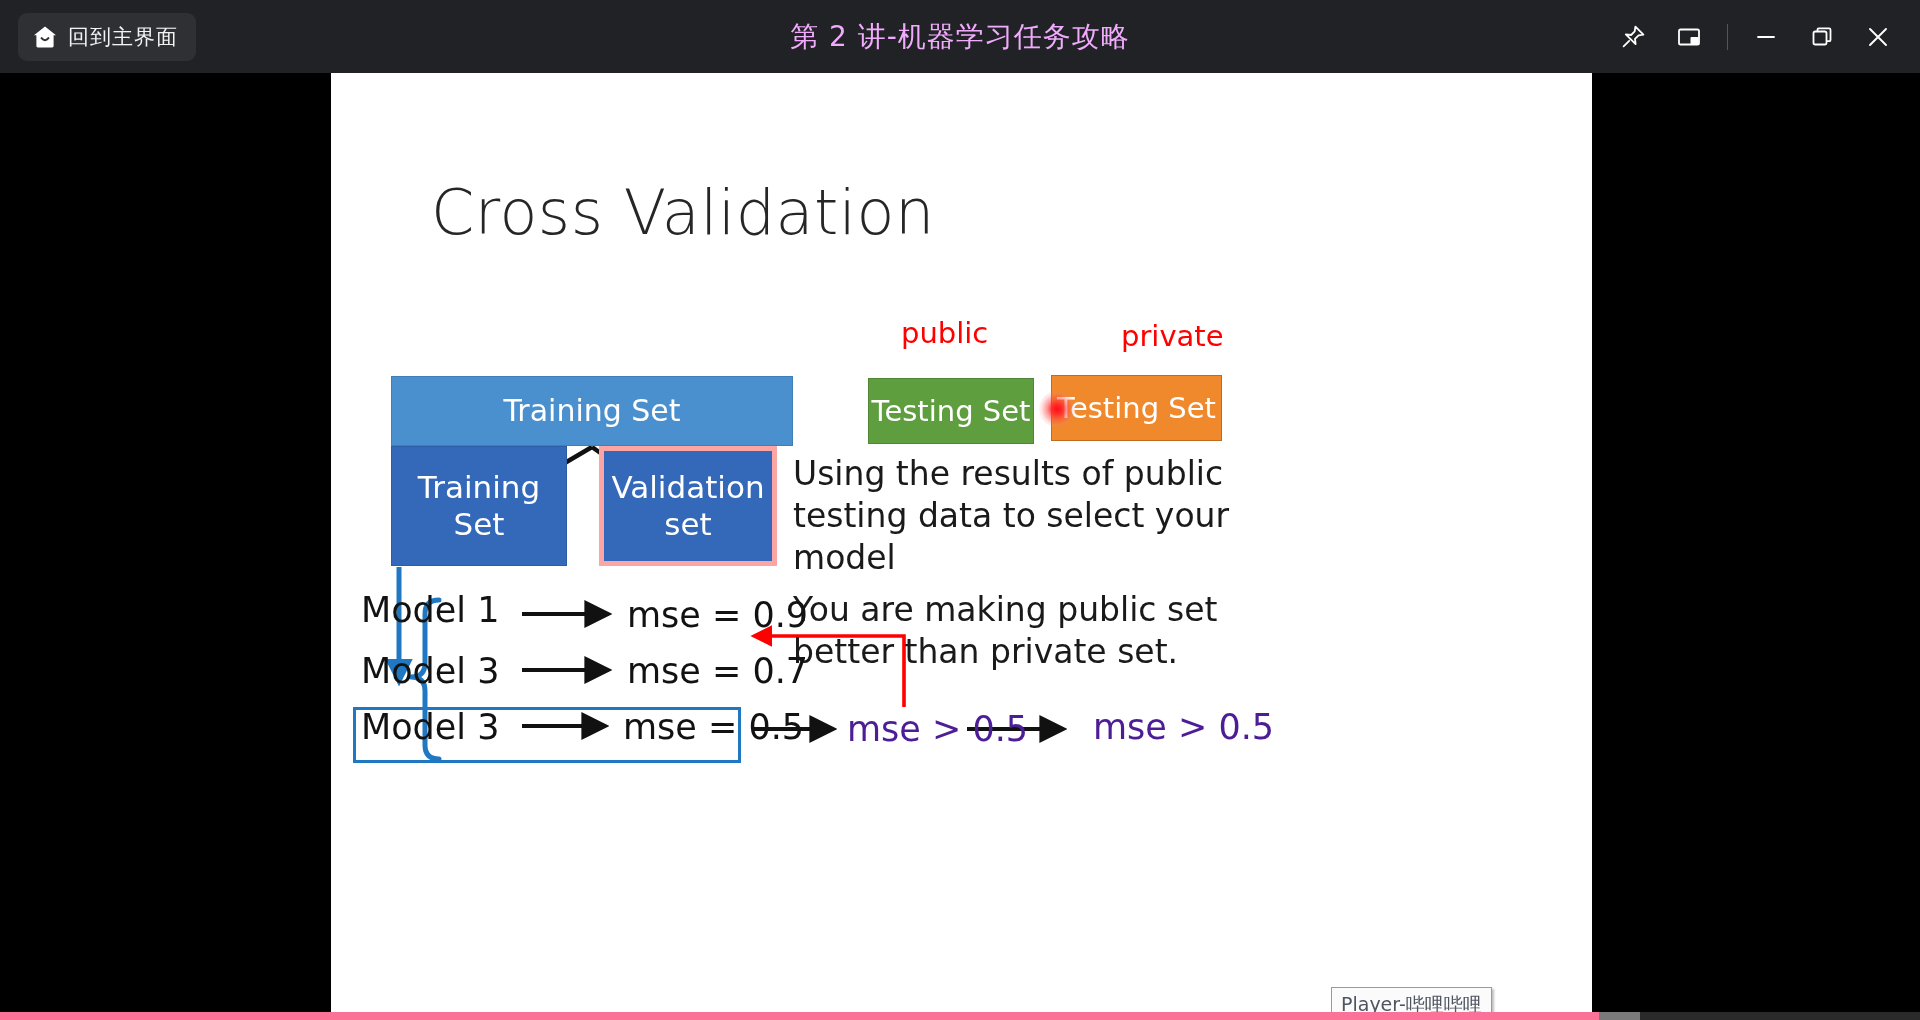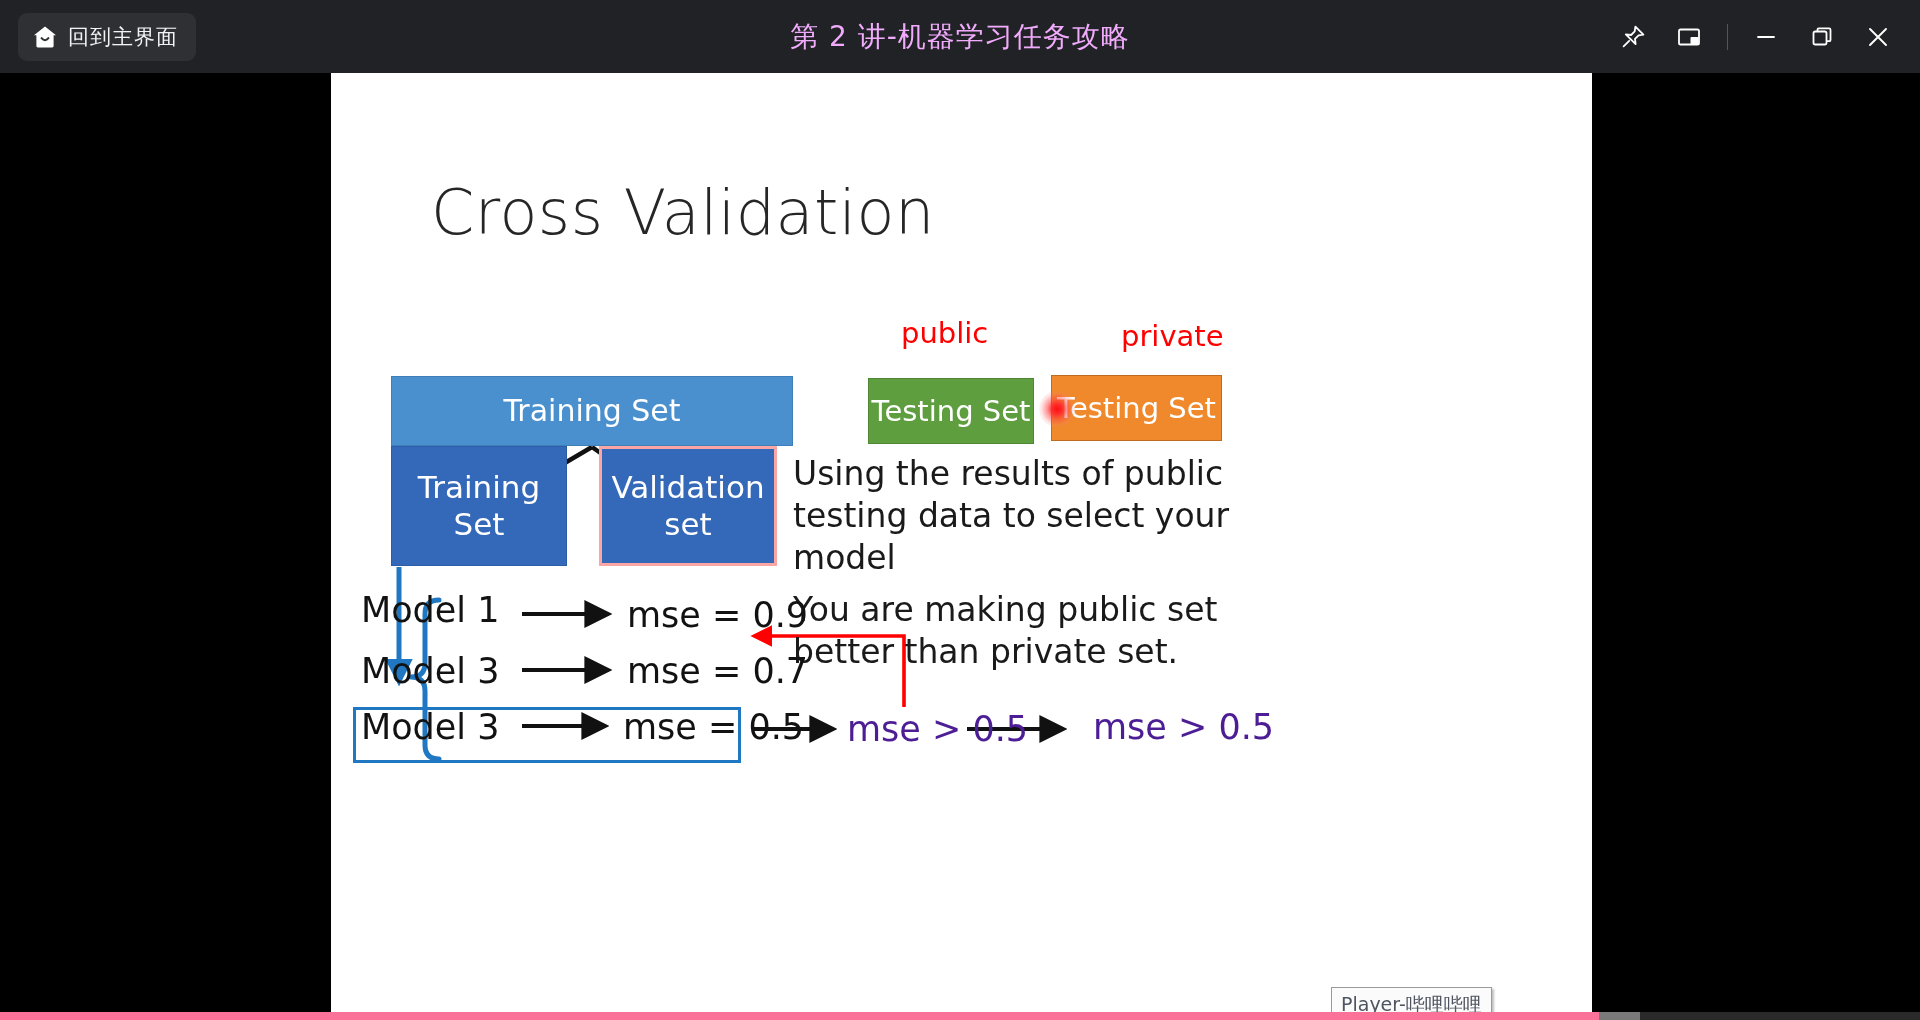--- a/index.html
+++ b/index.html
@@ -83,21 +83,21 @@
   .box-training-all {
     left: 60px; top: 303px; width: 402px; height: 70px;
     background: #4a90ce; border: 1px solid #3e7fb8; font-size: 30px;
   }
   .box-training-sub {
     left: 60px; top: 373px; width: 176px; height: 120px;
     background: #3468b8; border: 1px solid #2d5da6; font-size: 31px;
   }
   .box-validation {
     left: 268px; top: 373px; width: 178px; height: 120px;
-    background: #3468b8; border: 3px solid #fca5a5; font-size: 31px;
+    background: #3468b8; border: 5px solid #fca5a5; font-size: 31px;
   }
   .box-testing-public {
     left: 537px; top: 305px; width: 166px; height: 66px;
     background: #5e9e3e; border: 1px solid #4f8633; font-size: 29px;
   }
   .box-testing-private {
     left: 720px; top: 302px; width: 171px; height: 66px;
     background: #f0892c; border: 1px solid #bd6c22; font-size: 29px;
   }
 

